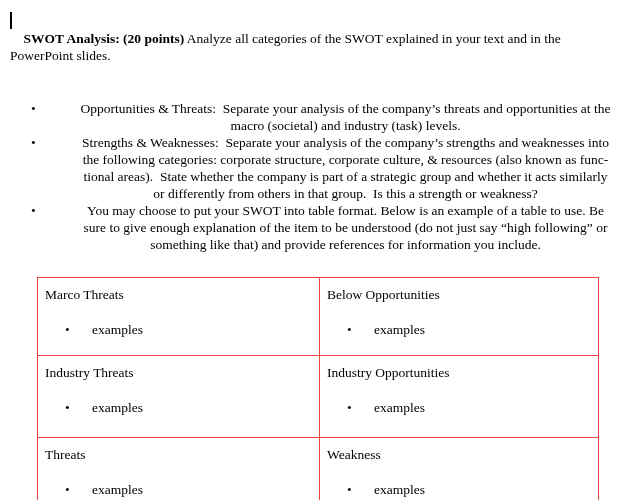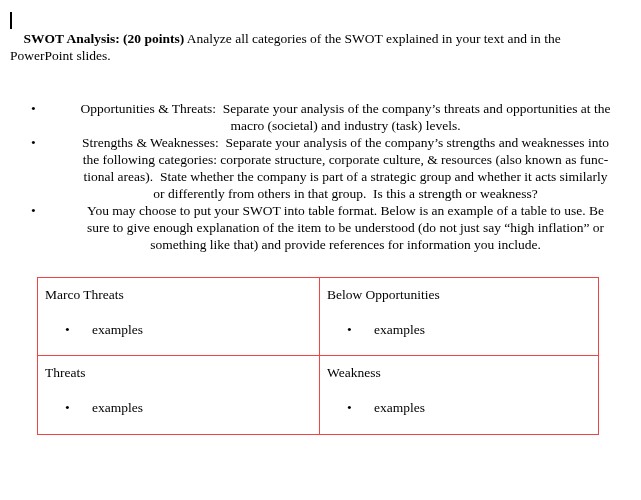--- a/index.html
+++ b/index.html
@@ -82,37 +82,53 @@
     <div class="bullet-item">
       <span class="marker">•</span>
       <span class="btext">Strengths &amp; Weaknesses:  Separate your analysis of the company’s strengths and weaknesses into
 the following categories: corporate structure, corporate culture, &amp; resources (also known as func-
 tional areas).  State whether the company is part of a strategic group and whether it acts similarly
 or differently from others in that group.  Is this a strength or weakness?</span>
     </div>
     <div class="bullet-item">
       <span class="marker">•</span>
       <span class="btext">You may choose to put your SWOT into table format. Below is an example of a table to use. Be
-sure to give enough explanation of the item to be understood (do not just say “high inflation” or
+sure to give enough explanation of the item to be understood (do not just say “high following” or
 something like that) and provide references for information you include.</span>
     </div>
   </div>
 
   <table class="swot">
     <tbody>
       <tr class="row-1">
         <td class="col-left">
           <div class="cell-title">Marco Threats</div>
           <div class="cell-bullet">
             <span class="marker">•</span>
             <span>examples</span>
           </div>
         </td>
         <td class="col-right">
           <div class="cell-title">Below Opportunities</div>
+          <div class="cell-bullet">
+            <span class="marker">•</span>
+            <span>examples</span>
+          </div>
+        </td>
+      </tr>
+      <tr class="row-2">
+        <td class="col-left">
+          <div class="cell-title">Industry Threats</div>
+          <div class="cell-bullet">
+            <span class="marker">•</span>
+            <span>examples</span>
+          </div>
+        </td>
+        <td class="col-right">
+          <div class="cell-title">Industry Opportunities</div>
           <div class="cell-bullet">
             <span class="marker">•</span>
             <span>examples</span>
           </div>
         </td>
       </tr>
       <tr class="row-3">
         <td class="col-left">
           <div class="cell-title">Threats</div>
           <div class="cell-bullet">

